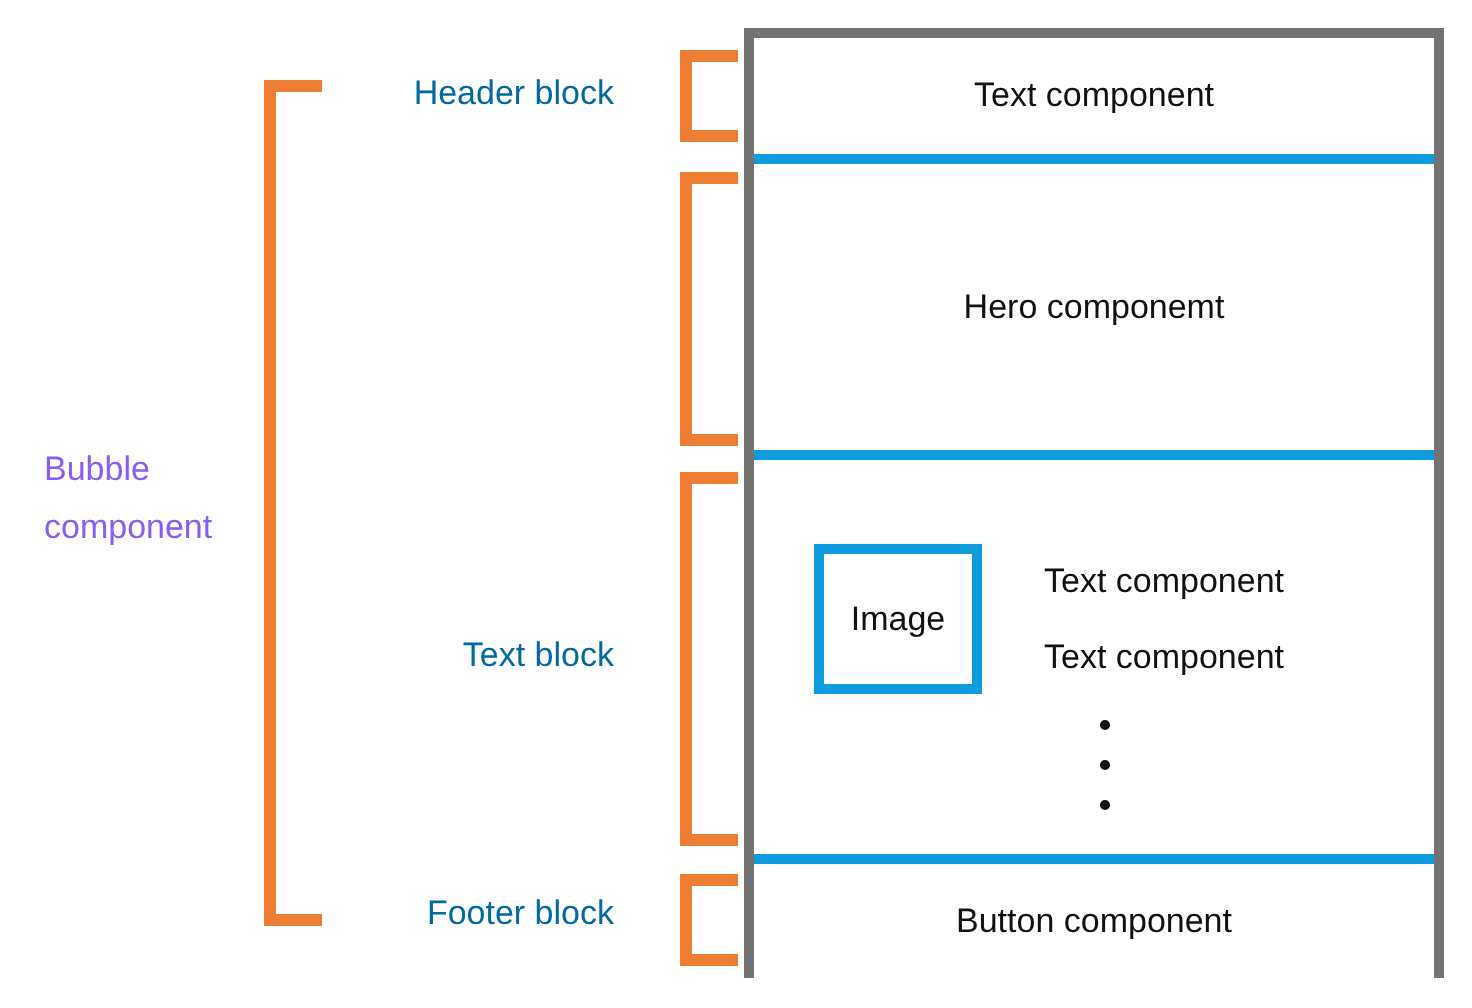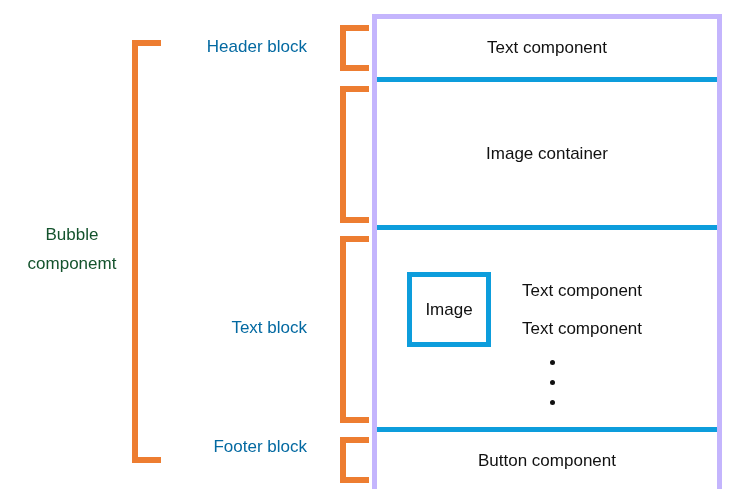--- a/index.html
+++ b/index.html
@@ -52,42 +52,42 @@
     right: 429px;           
     font-size: 17px;
     line-height: 22px;
     color: #0369a1;
     text-align: right;
     white-space: nowrap;
   }
   .lbl-header { top: 36px; }
   .lbl-hero   { top: 147px; }
   .lbl-body   { top: 317px; }
-  .lbl-footer { top: 436px; }
+  .lbl-footer { top: 446px; }
 
   .container-label {
     position: absolute;
     left: 22px;
     top: 220px;
     width: 100px;
     font-size: 17px;
     line-height: 29px;
-    color: #14532d;
-    text-align: center;
+    color: #8b5cf6;
+    text-align: left;
   }
 
   
   .bubble {
     position: absolute;
     box-sizing: border-box;
     left: 372px;
     top: 14px;
     width: 350px;
     height: 475px;
-    border: 5px solid #c4b5fd;
+    border: 5px solid #737373;
     background: #701a75;
   }
   .block {
     position: absolute;
     box-sizing: border-box;
     left: 0;
     width: 340px;
     background: #ffffff;
   }
   .block-divider { border-bottom: 5px solid #0D9DDC; }
@@ -160,40 +160,40 @@
 </style>
 </head>
 <body>
 
 <div id="canvas">
 
   <div class="bracket bracket-outer"></div>
 
   <div class="container-label">
     <div>Bubble</div>
-    <div>componemt</div>
+    <div>component</div>
   </div>
 
   <div class="blk-label lbl-header">Header block</div>
   <div class="blk-label lbl-body">Text block</div>
   <div class="blk-label lbl-footer">Footer block</div>
 
   <div class="bracket bracket-small br-header"></div>
   <div class="bracket bracket-small br-hero"></div>
   <div class="bracket bracket-small br-body"></div>
   <div class="bracket bracket-small br-footer"></div>
 
   <div class="bubble">
 
     <div class="block blk-header-box block-divider">
       <div class="centered-text">Text component</div>
     </div>
 
     <div class="block blk-hero-box block-divider">
-      <div class="centered-text">Image container</div>
+      <div class="centered-text">Hero componemt</div>
     </div>
 
     <div class="block blk-body-box block-divider">
 
       <div class="image-box">
         <div class="image-box-label">Image</div>
       </div>
 
       <div class="body-text-stack">
         <div class="body-text-line">Text component</div>

